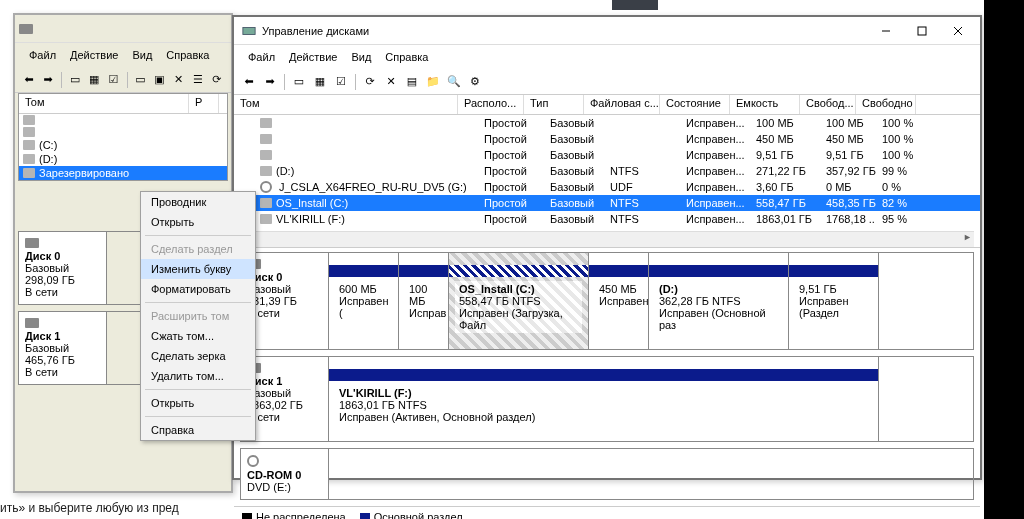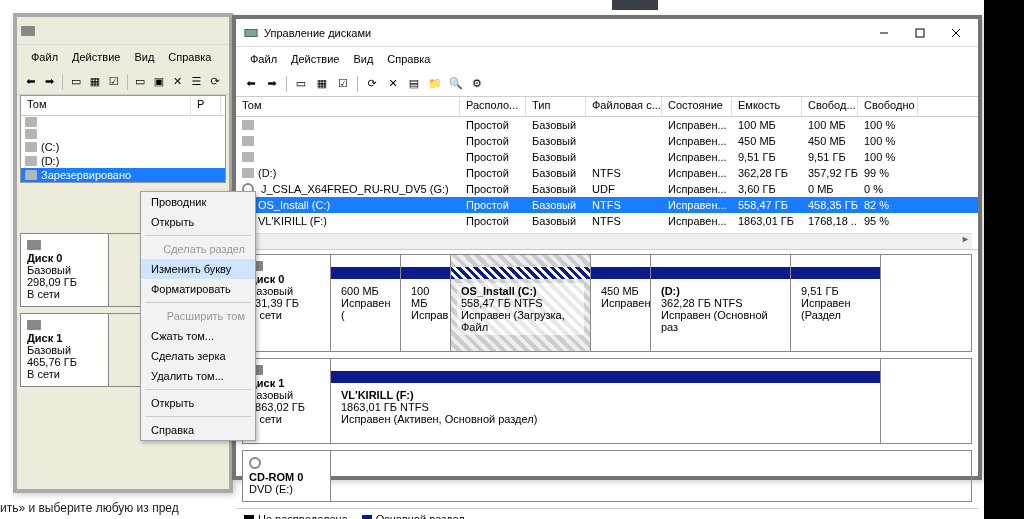--- a/index.html
+++ b/index.html
@@ -1,18 +1,18 @@
 <!DOCTYPE html>
 <html><head>
 <meta charset="utf-8">
 <style>
   * { box-sizing: border-box; margin: 0; padding: 0; font-family: 'Segoe UI', Tahoma, sans-serif; font-size: 11px; }
   body { background: #fff; width: 1024px; height: 519px; overflow: hidden; position: relative; }
   
-  .window { position: absolute; background: #fff; border: 4px solid #737373; box-shadow: 2px 2px 6px rgba(0,0,0,.2); }
+  .window { position: absolute; background: #fff; border: 2px solid #737373; box-shadow: 2px 2px 6px rgba(0,0,0,.2); }
   .win-bg { left: 13px; top: 13px; width: 220px; height: 480px; background: #ecebdc; border-color:#aaa; }
   .win-fg { left: 232px; top: 15px; width: 750px; height: 465px; background:#fff; }
   
   .titlebar { height: 28px; display:flex; align-items:center; padding: 0 4px; background:#fff; border-bottom:1px solid #ddd;}
   .titlebar .title { flex:1; padding-left:6px; }
   .titlebar .btns { display:flex; }
   .titlebar .btn { width:36px; height:26px; display:flex; align-items:center; justify-content:center; }
   
   .menubar { display:flex; gap: 2px; padding: 4px 8px; background:#fff; }
   .menubar span { padding: 2px 6px; }
@@ -27,25 +27,25 @@
   .list-header { display:flex; background:#fff; border-bottom:1px solid #ccc; height:20px; }
   .list-header .col { border-right:1px solid #ddd; padding:2px 6px; overflow:hidden; white-space:nowrap; }
   
   .bg-list { background:#fff; border:1px solid #999; margin:0 3px; }
   .bg-row { display:flex; align-items:center; padding:1px 4px; gap:4px;}
   .bg-row.sel { background:#1a7cff; color:#fff;}
   .vicon { width:12px;height:10px; background:#b5b5b5; border-radius:1px; display:inline-block;}
   
   .ctx-menu { position:absolute; left:140px; top:191px; width:116px; background:#f2f2f2; border:1px solid #a0a0a0; box-shadow:2px 2px 4px rgba(0,0,0,.25); z-index:10;}
   .ctx-menu .item { padding: 4px 10px; white-space:nowrap; overflow:hidden;}
-  .ctx-menu .item.disabled { color:#999;text-align:right; }
+  .ctx-menu .item.disabled { color:#999; }
   .ctx-menu .item.hover { background:#cfe4ff; }
   .ctx-menu .sep { height:1px; background:#ccc; margin:3px 4px;}
   
-  .vol-list { overflow:hidden;}
+  .vol-list { overflow:hidden;padding-left:20px;}
   .vol-row { display:flex; padding:0 0; height:16px; align-items:center;}
   .vol-row .c { padding:0 6px; overflow:hidden; white-space:nowrap; text-overflow:clip; }
   .vol-row .c.icon { display:flex; align-items:center; gap:4px;}
   .vol-row.sel { background:#1a7cff; color:#fff;}
   .hscroll { height:16px; background:#f0f0f0; border-top:1px solid #ddd; position:relative; margin:4px 6px 0;}
   .hscroll::before { content:'◄'; position:absolute; left:2px; font-size:9px; color:#666;}
   .hscroll::after { content:'►'; position:absolute; right:2px; font-size:9px; color:#666;}
   
   .disk-area { border-top:1px solid #ccc; padding:4px 6px 0; overflow:auto;}
   .disk-row { display:flex; border:1px solid #888; margin-bottom:6px; min-height:74px;}
@@ -269,21 +269,21 @@
    </div>
       <div class="vol-row ">
     <div class="c icon" style="width:224px">
           <span class="vicon"></span>
           <span>(D:)</span>
         </div>
     <div class="c" style="width:66px">Простой</div>
     <div class="c" style="width:60px">Базовый</div>
     <div class="c" style="width:76px">NTFS</div>
     <div class="c" style="width:70px">Исправен...</div>
-    <div class="c" style="width:70px">362,28 ГБ</div>
+    <div class="c" style="width:70px">271,22 ГБ</div>
     <div class="c" style="width:56px">357,92 ГБ</div>
     <div class="c" style="width:60px">99 %</div>
    </div>
       <div class="vol-row ">
     <div class="c icon" style="width:224px">
           <span class="cd-icon"></span>
           <span>J_CSLA_X64FREO_RU-RU_DV5 (G:)</span>
         </div>
     <div class="c" style="width:66px">Простой</div>
     <div class="c" style="width:60px">Базовый</div>

